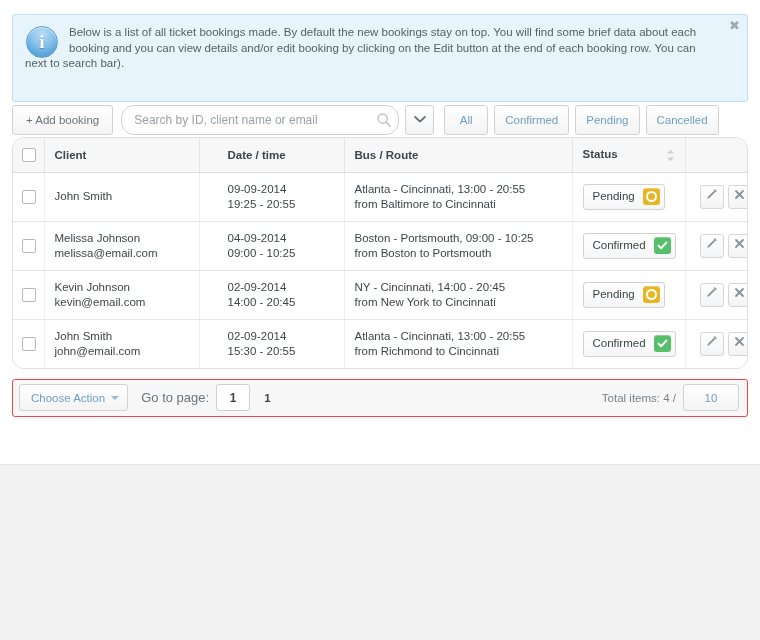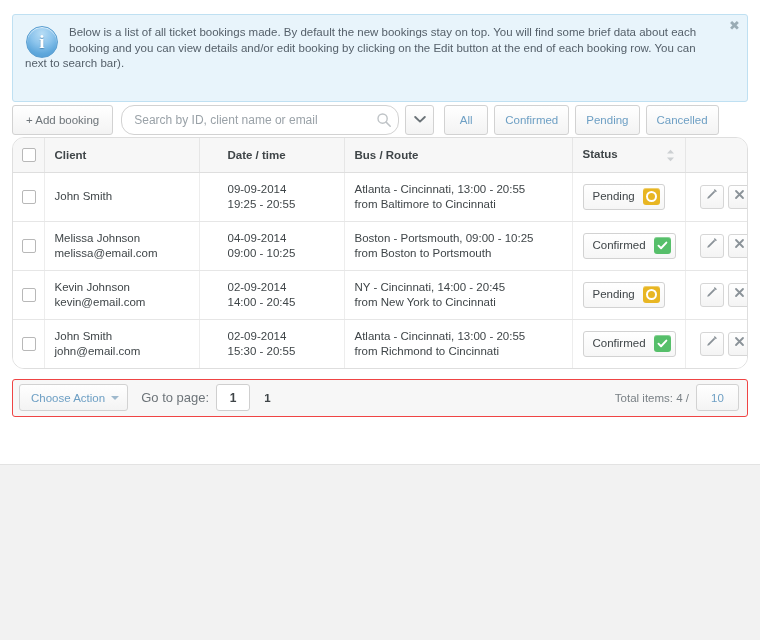--- a/index.html
+++ b/index.html
@@ -269,21 +269,21 @@
     font-size: 12px;
     color: #3f4548;
     font-family: "Liberation Sans", sans-serif;
     outline: none;
     font-weight: bold;
   }
   .page-count { margin-left: 14px; font-size: 11.5px; color: #3f4548; font-weight: bold; }
   .footer-right { margin-left: auto; display: flex; align-items: center; }
   .total-label { font-size: 11.5px; color: #7a8186; margin-right: 7px; }
   .perpage {
-    width: 43px; height: 27px;
+    width: 56px; height: 27px;
     border: 1px solid #d2d2d2;
     border-radius: 3px;
     background: linear-gradient(to bottom, #ffffff 0%, #f4f4f4 100%);
     display: inline-flex;
     align-items: center;
     justify-content: center;
     font-size: 11.5px;
     color: #6d9fc4;
     cursor: pointer;
   }

